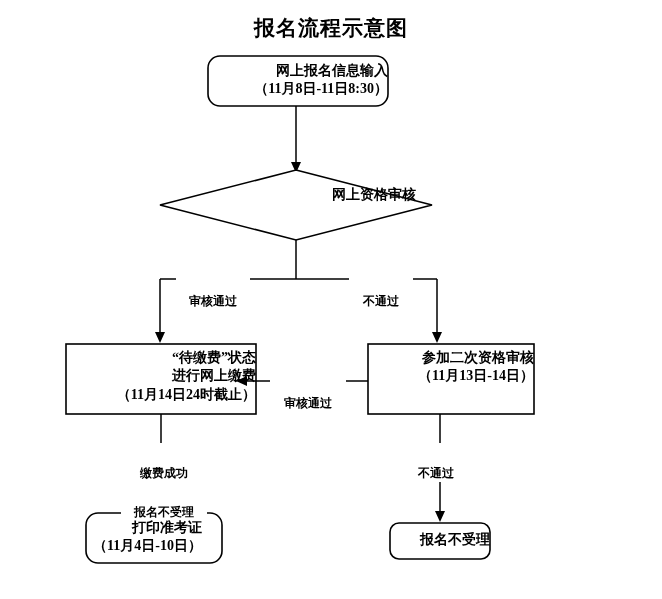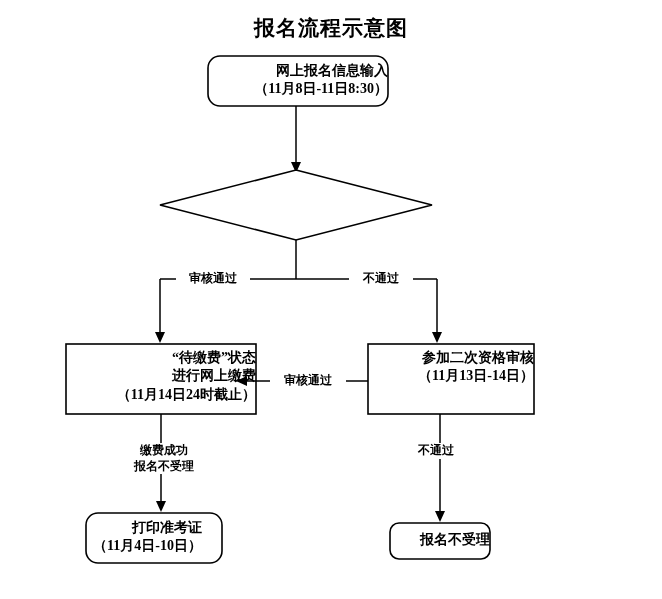--- a/index.html
+++ b/index.html
@@ -79,20 +79,21 @@
     font-weight: bold;
     font-size: 12px;
     line-height: 1.3;
     font-family: "Liberation Serif", "DejaVu Serif", serif;
     white-space: nowrap;
     background: #ffffff;
     padding: 0 3px;
   }
   .edge-label .ln {
     display: block;
+    margin-top: 23px;
   }
 </style>
 </head>
 <body>
 
 <div id="flowchart-root">
 
   <div class="chart-title">报名流程示意图</div>
 
   <svg id="flow-svg" viewBox="0 0 662 599" xmlns="http://www.w3.org/2000/svg">
@@ -132,20 +133,21 @@
     <rect class="node-shape" x="390" y="523" width="100" height="36" rx="9" ry="9"></rect>
 
   </svg>
 
   <div class="node-label" style="left:208px; top:62px; width:180px;">
     <span class="ln">网上报名信息输入</span>
     <span class="ln">（11月8日-11日8:30）</span>
   </div>
 
   <div class="node-label" style="left:176px; top:186px; width:240px;">
+    <span class="ln">网上资格审核</span>
   </div>
 
   <div class="node-label" style="left:66px; top:349px; width:190px;">
     <span class="ln">“待缴费”状态</span>
     <span class="ln">进行网上缴费</span>
     <span class="ln">（11月14日24时截止）</span>
   </div>
 
   <div class="node-label" style="left:368px; top:349px; width:166px;">
     <span class="ln">参加二次资格审核</span>

